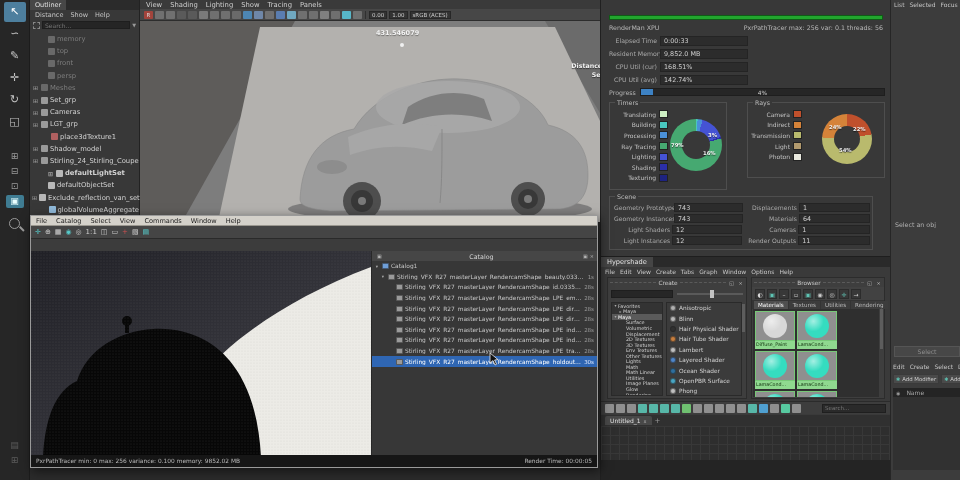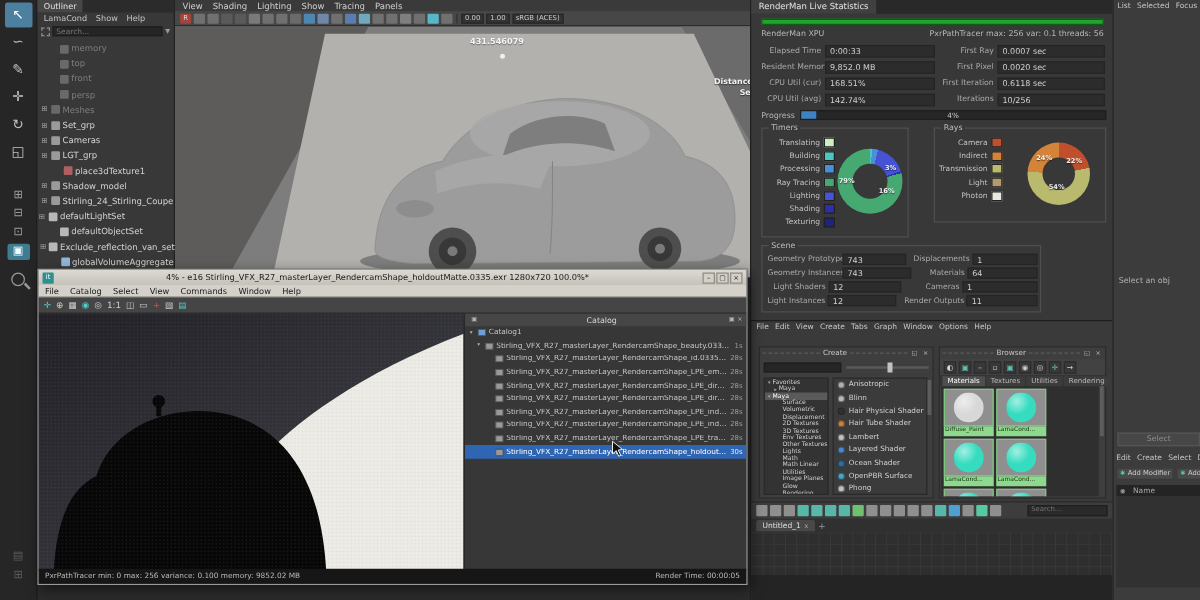--- a/index.html
+++ b/index.html
@@ -76,21 +76,21 @@
   .donut:after{content:"";position:absolute;left:12px;top:12px;right:12px;bottom:12px;border-radius:50%;background:#383838;z-index:0}
   .d-timers{right:4px;top:16px;width:52px;height:52px}
   .d-rays{right:12px;top:11px;width:50px;height:50px}
   .dl{position:absolute;z-index:2;font-size:5.3px;font-weight:bold;color:#f2f2f2;text-shadow:0 1px 1px rgba(0,0,0,.6)}
   .d-timers .dl:nth-of-type(1){left:1px;top:23px}
   .d-timers .dl:nth-of-type(2){left:38px;top:13px}
   .d-timers .dl:nth-of-type(3){left:33px;top:31px}
   .d-rays .dl:nth-of-type(1){left:7px;top:10px}
   .d-rays .dl:nth-of-type(2){left:31px;top:12px}
   .d-rays .dl:nth-of-type(3){left:17px;top:33px}
-  .box-scene{left:8px;top:196px;width:224px;height:54px}
+  .box-scene{left:8px;top:196px;width:264px;height:54px}
   .sc-row{display:flex;align-items:center;gap:2px;height:11px;padding-left:2px}
   .sc-rows{position:absolute;left:2px;top:5px;right:2px}
   .sl-lab{width:58px;text-align:right;font-size:6.1px;color:#a9a9a9;white-space:nowrap}
   .sl-box{width:72px}
   .sr-lab{width:50px;text-align:right;font-size:6.1px;color:#a9a9a9;white-space:nowrap;margin-left:4px}
   .sr-box{width:74px}
   .sc-row .fbox{height:9px;line-height:8px}
 
   
   .hypershade{left:600px;top:256px;width:290px;height:224px;background:#3a3a3a;border-left:1px solid #202020;border-top:1px solid #1e1e1e}
@@ -210,21 +210,21 @@
     <div class="lbtn" style="margin-top:210px;color:#5a5a5a">▤</div>
     <div class="lbtn" style="color:#5a5a5a">⊞</div>
   </div>
 
   <div class="abs outliner">
     <div class="ol-tabbar">
       <span class="ol-tab">Outliner</span>
     </div>
     <div class="ol-menus">
 
-    <span>LamaCond</span>
+    <span>Distance</span>
         <span>Show</span>
         <span>Help</span>
       </div>
     <div class="ol-search">
       <span class="ol-sico"></span>
       <input class="ol-input" placeholder="Search..." style="">
       <span class="ol-dd">▼</span>
     </div>
     <div class="ol-tree">
 
@@ -287,21 +287,21 @@
           <span class="ol-ico" style="background-color: rgb(154, 154, 154);"></span>
           <span>Shadow_model</span>
         </div>
 
         <div class="ol-row" style="padding-left: 2px;">
           <span class="ol-exp">⊞</span>
           <span class="ol-ico" style="background-color: rgb(154, 154, 154);"></span>
           <span>Stirling_24_Stirling_Coupe</span>
         </div>
 
-        <div class="ol-row" style="padding-left: 0;">
+        <div class="ol-row" style="padding-left: 17px; font-weight: bold;">
           <span class="ol-exp">⊞</span>
           <span class="ol-ico" style="background-color: rgb(184, 184, 184);"></span>
           <span>defaultLightSet</span>
         </div>
 
         <div class="ol-row" style="padding-left: 9px;">
           <span class="ol-exp"></span>
           <span class="ol-ico" style="background-color: rgb(184, 184, 184);"></span>
           <span>defaultObjectSet</span>
         </div>
@@ -432,23 +432,20 @@
 
           <div class="hud-row">
             <span class="hud-lab">Selected Objects:</span>
             <span class="hud-val">0</span>
           </div>
         </div>
     </div>
   </div>
 
   <div class="abs rman">
-    <div class="rm-tabbar">
-        <span class="rm-tab">RenderMan Live Statistics</span>
-      </div>
     <div class="rm-green"></div>
     <div class="rm-hdr">
       <span>RenderMan XPU</span>
       <span>PxrPathTracer  max: 256  var: 0.1  threads: 56</span>
     </div>
     <div class="col-l">
 
         <div class="fld">
           <span class="flab">Elapsed Time</span>
           <span class="fbox">0:00:33</span>
@@ -460,42 +457,20 @@
         </div>
 
         <div class="fld">
           <span class="flab">CPU Util (cur)</span>
           <span class="fbox">168.51%</span>
         </div>
 
         <div class="fld">
           <span class="flab">CPU Util (avg)</span>
           <span class="fbox">142.74%</span>
-        </div>
-      </div>
-    <div class="col-r">
-
-        <div class="fld">
-          <span class="flab">First Ray</span>
-          <span class="fbox">0.0007 sec</span>
-        </div>
-
-        <div class="fld">
-          <span class="flab">First Pixel</span>
-          <span class="fbox">0.0020 sec</span>
-        </div>
-
-        <div class="fld">
-          <span class="flab">First Iteration</span>
-          <span class="fbox">0.6118 sec</span>
-        </div>
-
-        <div class="fld">
-          <span class="flab">Iterations</span>
-          <span class="fbox">10/256</span>
         </div>
       </div>
     <div class="prog">
       <span class="prog-lab">Progress</span>
       <span class="prog-track">
         <span class="prog-fill" style="width: 5%;"></span>
         <span class="prog-pct">4%</span>
       </span>
     </div>
 
@@ -612,20 +587,23 @@
             <span class="sl-lab">Light Instances</span>
             <span class="fbox sl-box">12</span>
             <span class="sr-lab">Render Outputs</span>
             <span class="fbox sr-box">11</span>
           </div>
         </div>
     </div>
   </div>
 
   <div class="abs hypershade">
+    <div class="hs-tabbar">
+        <span class="hs-tab">Hypershade</span>
+      </div>
     <div class="hs-menus">
 
     <span>File</span>
         <span>Edit</span>
         <span>View</span>
         <span>Create</span>
         <span>Tabs</span>
         <span>Graph</span>
         <span>Window</span>
         <span>Options</span>
@@ -948,27 +926,20 @@
       </span>
     </div>
     <div class="rc-namehdr">
       <span class="rc-eye">◉</span>
       <span>Name</span>
     </div>
     <div class="rc-body"></div>
   </div>
 
   <div class="abs itwin">
-    <div class="it-title">
-      <span class="it-logo">it</span>
-      <span class="it-title-text">4% - e16 Stirling_VFX_R27_masterLayer_RendercamShape_holdoutMatte.0335.exr 1280x720 100.0%*</span>
-      <span class="it-wbtn">–</span>
-      <span class="it-wbtn">▢</span>
-      <span class="it-wbtn">×</span>
-    </div>
     <div class="it-menus">
 
     <span>File</span>
         <span>Catalog</span>
         <span>Select</span>
         <span>View</span>
         <span>Commands</span>
         <span>Window</span>
         <span>Help</span>
       </div>

